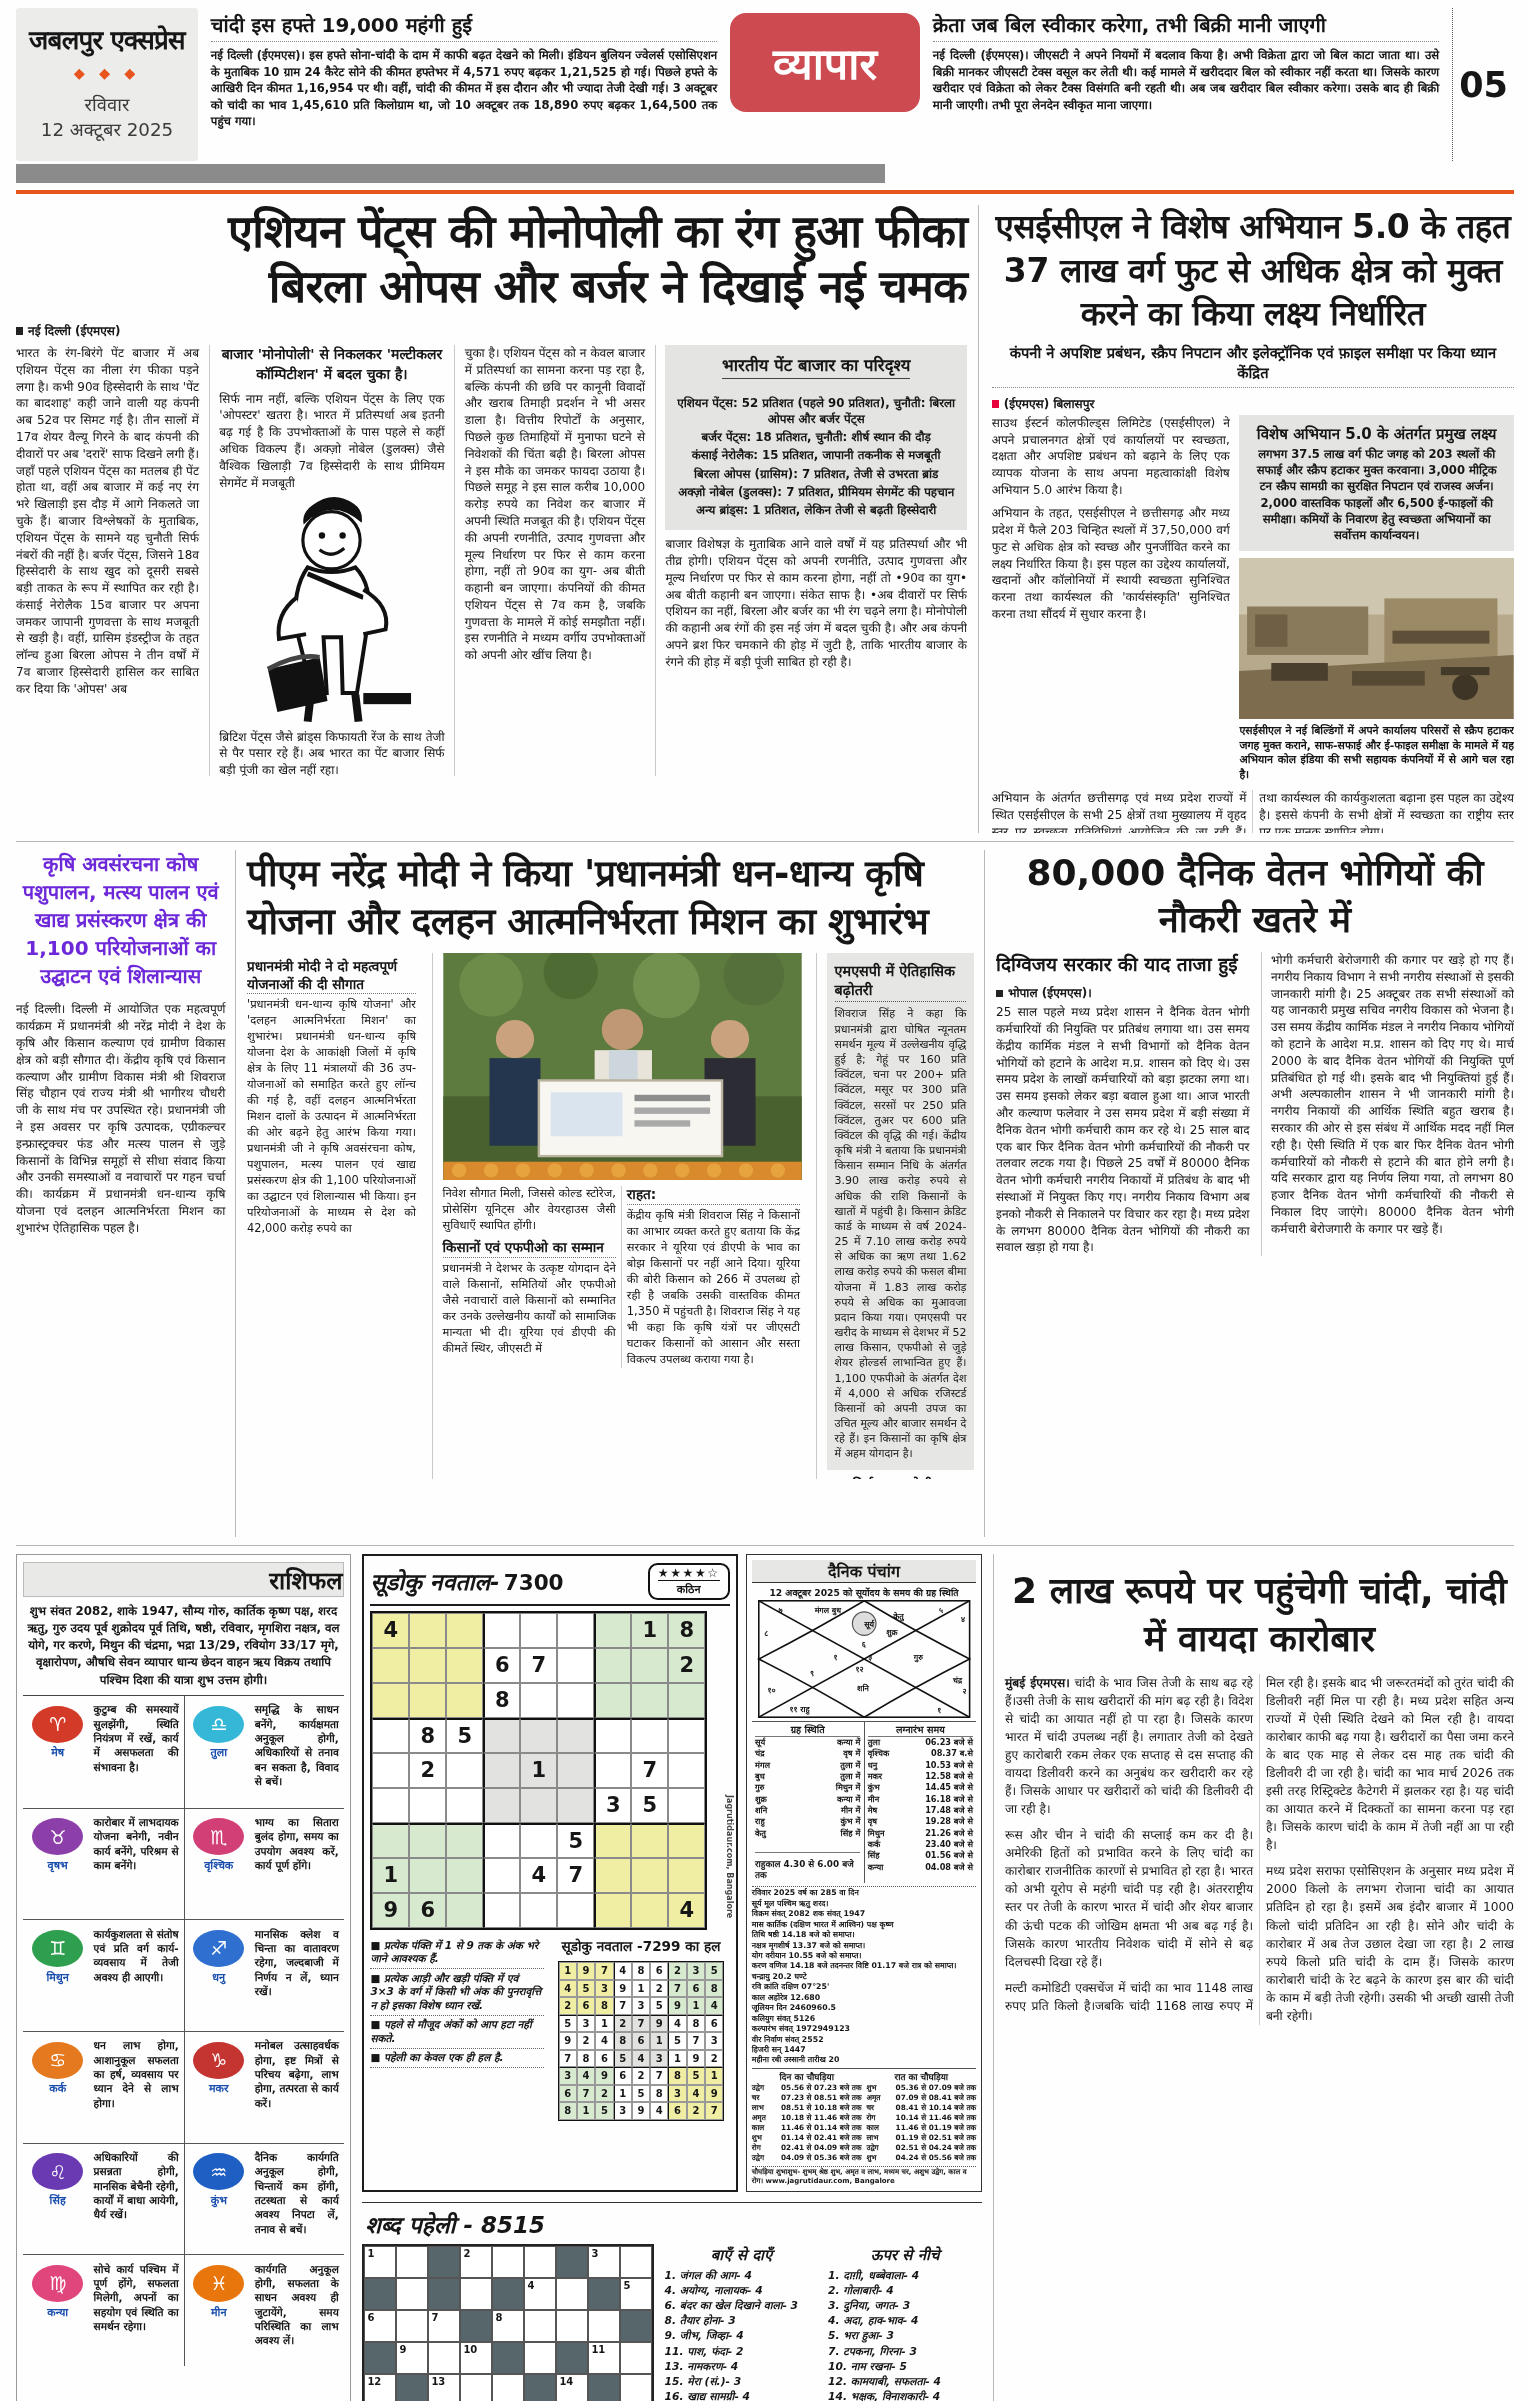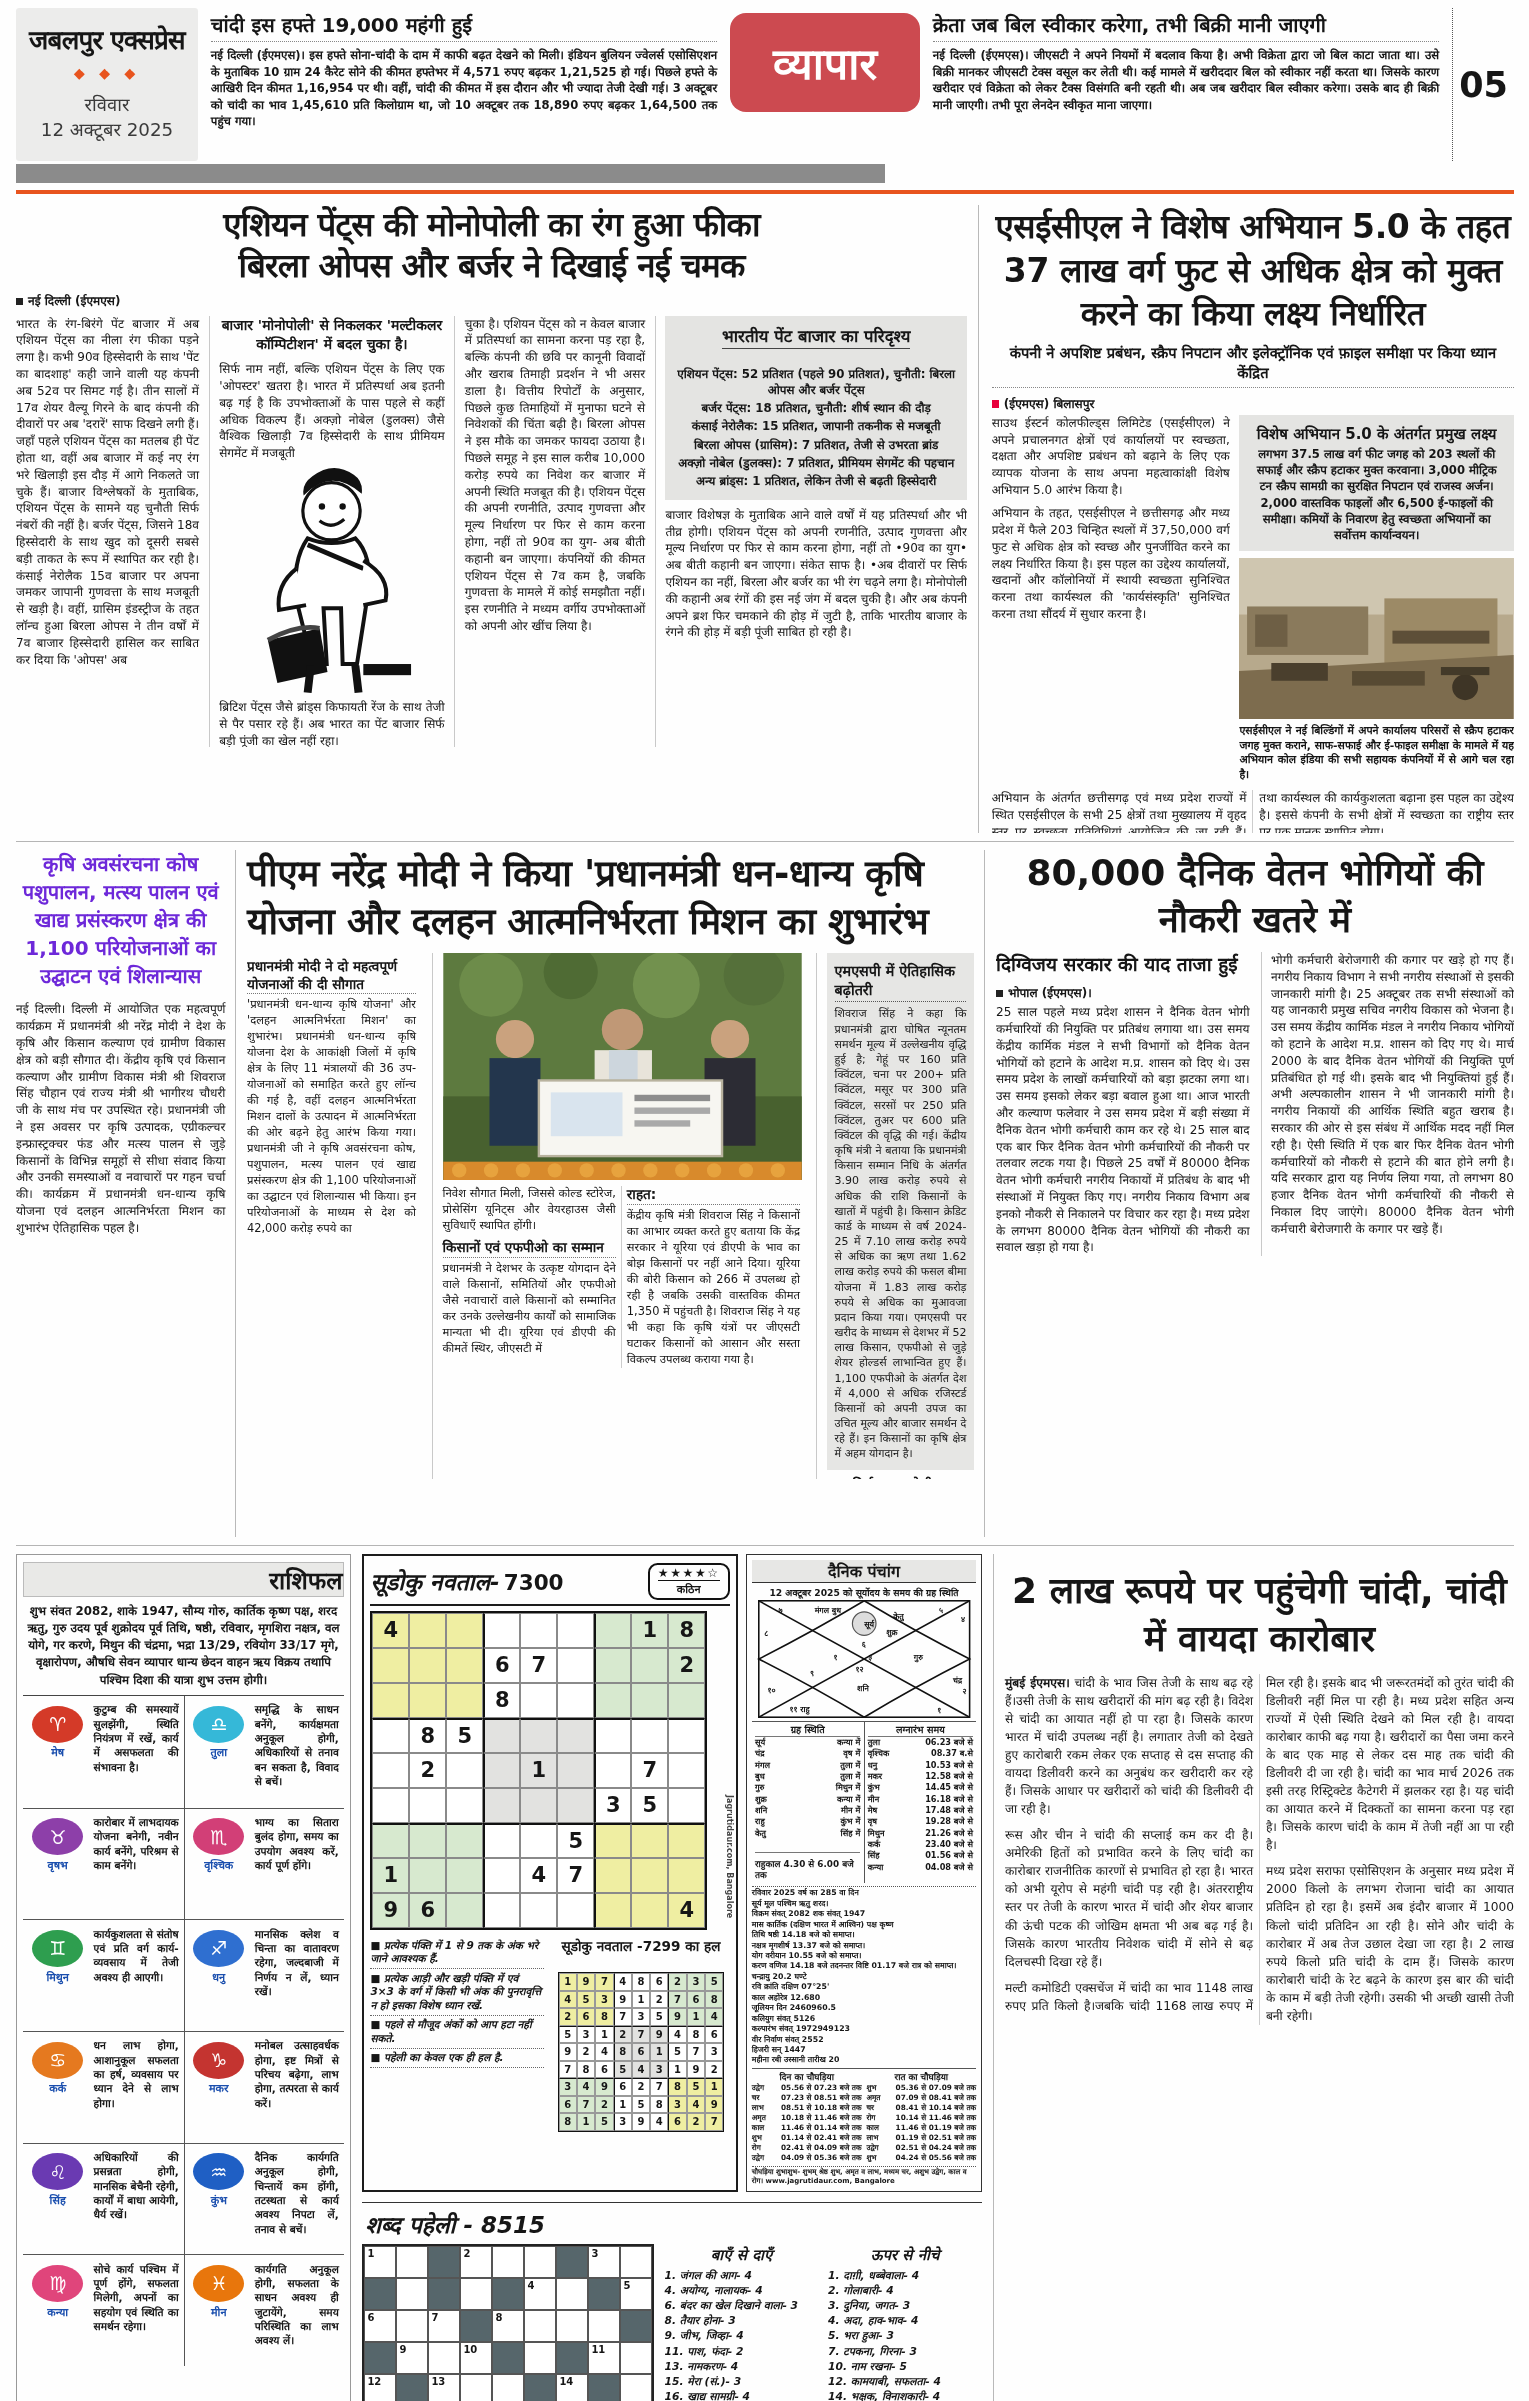--- a/index.html
+++ b/index.html
@@ -24,21 +24,21 @@
   h1,h2,h3,h4{font-weight:800}
   .byline{font-size:12px;font-weight:700;margin:6.4px 0 3.2px}
   .sqb{display:inline-block;width:7.2px;height:7.2px;background:#222;margin-right:4.8px}
   .sqb.red{background:#e8003c}
   .bodytxt{font-size:12px;line-height:1.4;text-align:justify}
   .colrule{border-left:0.8px solid #c9c9c9;padding-left:9.6px}
   .secrule{border-top:0.8px solid #b5b5b5;margin:8px 0}
   
   .row1{display:flex;gap:12.8px;height:628px}
   .paints{width:963px;border-right:0.8px solid #b9b9b9;padding-right:11px}
-  .paints h1{font-size:33px;line-height:1.22;text-align:center;letter-spacing:-0.8px}
+  .paints h1{font-size:45px;line-height:1.22;text-align:right;letter-spacing:-0.8px}
   .paints-grid{display:grid;grid-template-columns:183px 236px 191px 1fr;gap:9.6px;margin-top:6.4px;height:431px;overflow:hidden}
   .pullq{font-weight:800;font-size:14px;text-align:center;line-height:1.4;margin-bottom:6.4px}
   .market-box{background:#e4e4e2;padding:8px 9.6px;text-align:center;margin-bottom:6.4px}
   .market-box h4{font-size:16.7px;border-bottom:0.8px solid #444;display:inline-block;padding-bottom:1.6px;margin-bottom:15px}
   .market-item{font-size:11.8px;line-height:1.35;font-weight:600;margin:2.4px 0}
   .mascot{display:block;margin:3.2px auto}
   
   .secl{flex:1;overflow:hidden}
   .secl h2{font-size:33px;line-height:1.32;text-align:center;letter-spacing:-0.4px}
   .secl .subhead{font-size:14.7px;font-weight:800;text-align:center;border-bottom:0.8px dotted #888;padding:6.4px 0 4.8px;margin-bottom:4.8px}
@@ -91,21 +91,21 @@
   .star-box .diff{font-size:11px;font-weight:800;border-top:0.8px solid #111}
   .sd-grid{display:grid;grid-template-columns:repeat(9,37px);border:2.4px solid #111;width:fit-content}
   .sd-cell{width:37px;height:35px;border:0.8px solid #8a8a8a;display:flex;align-items:center;justify-content:center;
            font-size:21px;font-weight:600}
   .sd-cell.bl{border-left:2.4px solid #111}.sd-cell.bt{border-top:2.4px solid #111}
   .cy{background:#efeea2}.cg{background:#d7e9cf}.cgr{background:#e2e2e0}.cw{background:#fff}
   .sud-bottom{display:flex;gap:8px;margin-top:6.4px}
   .sud-instr{width:174px;font-size:10.5px;font-weight:700;font-style:italic;line-height:1.3}
   .sud-instr .it{border-bottom:0.8px dotted #666;padding:2.4px 0}
   .sol-wrap{flex:1}
-  .sol-title{font-size:13.6px;font-weight:800;text-align:center;margin-bottom:17px}
+  .sol-title{font-size:13.6px;font-weight:800;text-align:center;margin-bottom:6px}
   .sol-grid{display:grid;grid-template-columns:repeat(9,18.3px);border:1.6px solid #111;width:fit-content;margin:0 auto}
   .sol-cell{width:18.3px;height:17.5px;border:0.8px solid #999;display:flex;align-items:center;justify-content:center;font-size:10px;font-weight:700}
   .sol-cell.bl{border-left:1.6px solid #111}.sol-cell.bt{border-top:1.6px solid #111}
   .vmark{position:absolute;right:1.6px;top:239px;writing-mode:vertical-rl;font-size:8px;font-weight:700;color:#444}
   
   .panchang{flex:1;border:1.6px solid #333;padding:4.8px;font-size:8.8px;overflow:hidden}
   .pan-title{font-size:16px;font-weight:800;text-align:center;background:#e7e7e5;border-bottom:1.6px solid #333;margin-bottom:2.4px}
   .pan-date{font-size:9.2px;font-weight:800;text-align:center;margin-bottom:1.6px}
   .kundali{width:100%;height:118px;display:block}
   .p-cols{display:flex;border-top:0.8px solid #555;margin-top:2.4px}

